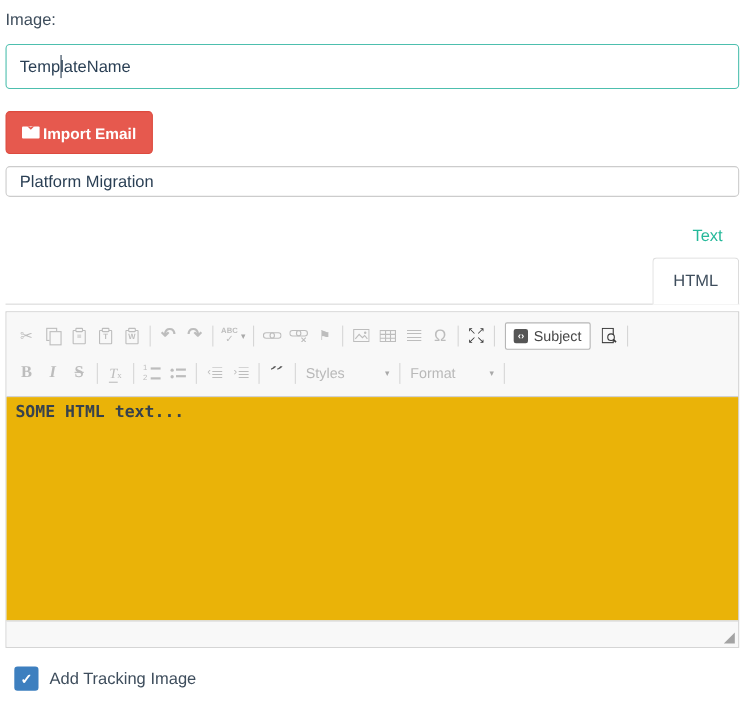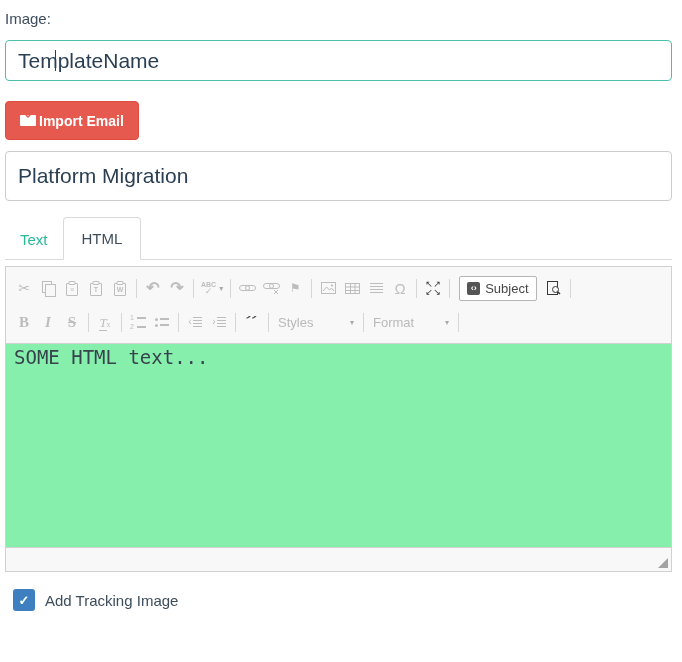--- a/index.html
+++ b/index.html
@@ -11,21 +11,21 @@
     color:#3e4d5c;
   }
   .container { padding:8px 10px 0 5px; width:682px; }
 
   .field-label { font-size:15px; color:#3e4d5c; line-height:21px; }
 
   .name-wrap { position:relative; margin-top:11px; }
   .text-input {
     display:block; width:667px; height:41px;
     border:1px solid #4dbfae; border-radius:4px;
-    padding:0 12px; font-size:21px; color:#2a3f54;
+    padding:0 12px; font-size:15px; color:#2a3f54;
     font-family:"Liberation Sans", sans-serif; outline:none; background:#fff;
   }
   .caret { position:absolute; left:50px; top:10px; width:1px; height:21px; background:#2a3f54; }
 
   .btn-import {
     margin-top:20px; height:39px;
     background:#e6594e; border:1px solid #dd4a3e; border-radius:4px;
     color:#fff; font-size:14px; font-weight:bold;
     display:inline-flex; align-items:center; gap:3px; padding:0 14px;
     cursor:pointer; font-family:"Liberation Sans", sans-serif;
@@ -36,23 +36,23 @@
     border-left:7px solid transparent; border-right:7px solid transparent;
     border-top:7px solid #e6594e;
   }
   .env::after {
     content:""; position:absolute; top:-6px; left:1px;
     border-left:7px solid transparent; border-right:7px solid transparent;
     border-top:7px solid #fff;
   }
 
   .subject-label { margin-top:31px; }
-  .subject-input { margin-top:11px; border-color:#cccccc; height:50px; }
-
-  .tabs { margin-top:16px; display:flex; align-items:flex-end; border-bottom:1px solid #d9d9d9; width:667px; }
+  .subject-input { margin-top:11px; border-color:#cccccc; height:28px; }
+
+  .tabs { margin-top:16px; display:flex; align-items:flex-end; border-bottom:1px solid #d9d9d9; width:667px;flex-direction:column; }
   .tab { font-size:15px; line-height:15px; }
   .tab-inactive { color:#26b99a; padding:12px 15px; cursor:pointer; }
   .tab-active {
     background:#fff; color:#3e4d5c;
     border:1px solid #d9d9d9; border-bottom:1px solid #fff;
     margin-bottom:-1px; border-radius:4px 4px 0 0;
     padding:13px 18px; cursor:default;
   }
 
   
@@ -109,21 +109,21 @@
     background:repeating-linear-gradient(to bottom, currentColor 0 1px, transparent 1px 3px); }
   .ic-quote { font-family:"Liberation Serif", serif; font-weight:bold; font-size:26px; line-height:8px;
     height:13px; overflow:hidden; color:#5a5a5a; }
   .tb-dd { display:inline-flex; align-items:center; justify-content:space-between;
     width:86px; padding:0 5px; color:#b9b9b9; font-size:13px; height:26px; cursor:default; }
 
   .src-area {
     display:block; width:665px; height:203px; border:0; outline:none; resize:none;
     padding:5px 8px; margin:0;
     font-family:"DejaVu Sans Mono", "Liberation Mono", monospace;
-    font-size:19px; line-height:17px; color:#37424d; background:#86efac;
+    font-size:15px; line-height:17px; color:#37424d; background:#eab308;font-weight:bold;
   }
   .bottom-bar { position:relative; height:24px; background:#f8f8f8; border-top:1px solid #d1d1d1; }
   .grip { position:absolute; right:3px; bottom:3px; width:0; height:0;
     border-left:10px solid transparent; border-bottom:10px solid #a3a3a3; cursor:nwse-resize; }
 
   .check-row { display:flex; align-items:center; gap:10px; margin:17px 0 0 8px; }
   .cb { width:22px; height:22px; background:#3d7fbf; border-radius:3px; cursor:pointer;
     display:flex; align-items:center; justify-content:center; color:#fff; font-size:13px; font-weight:bold; }
   .check-label { font-size:15px; color:#3e4d5c; }
 </style>

